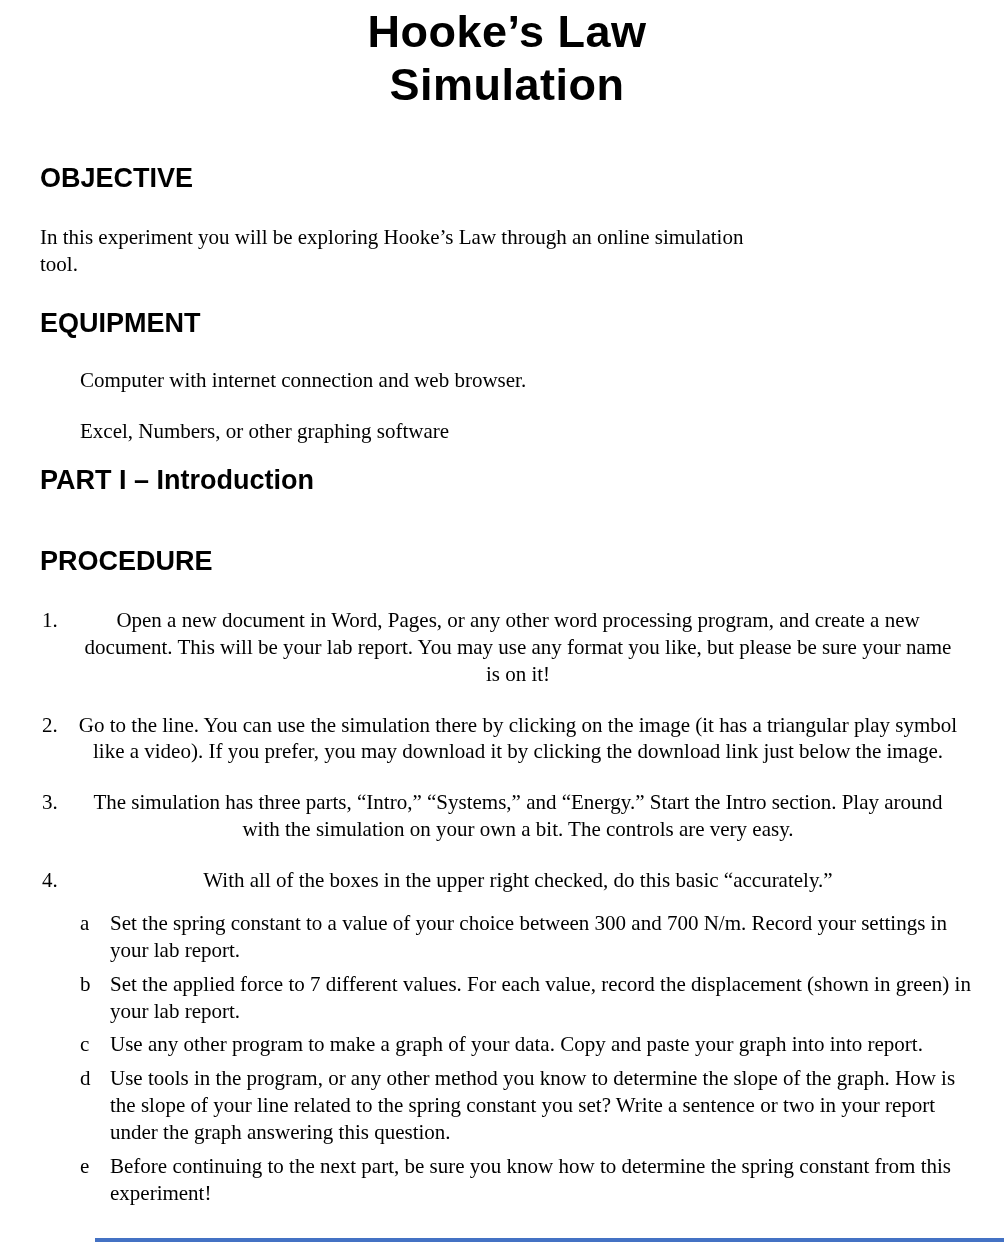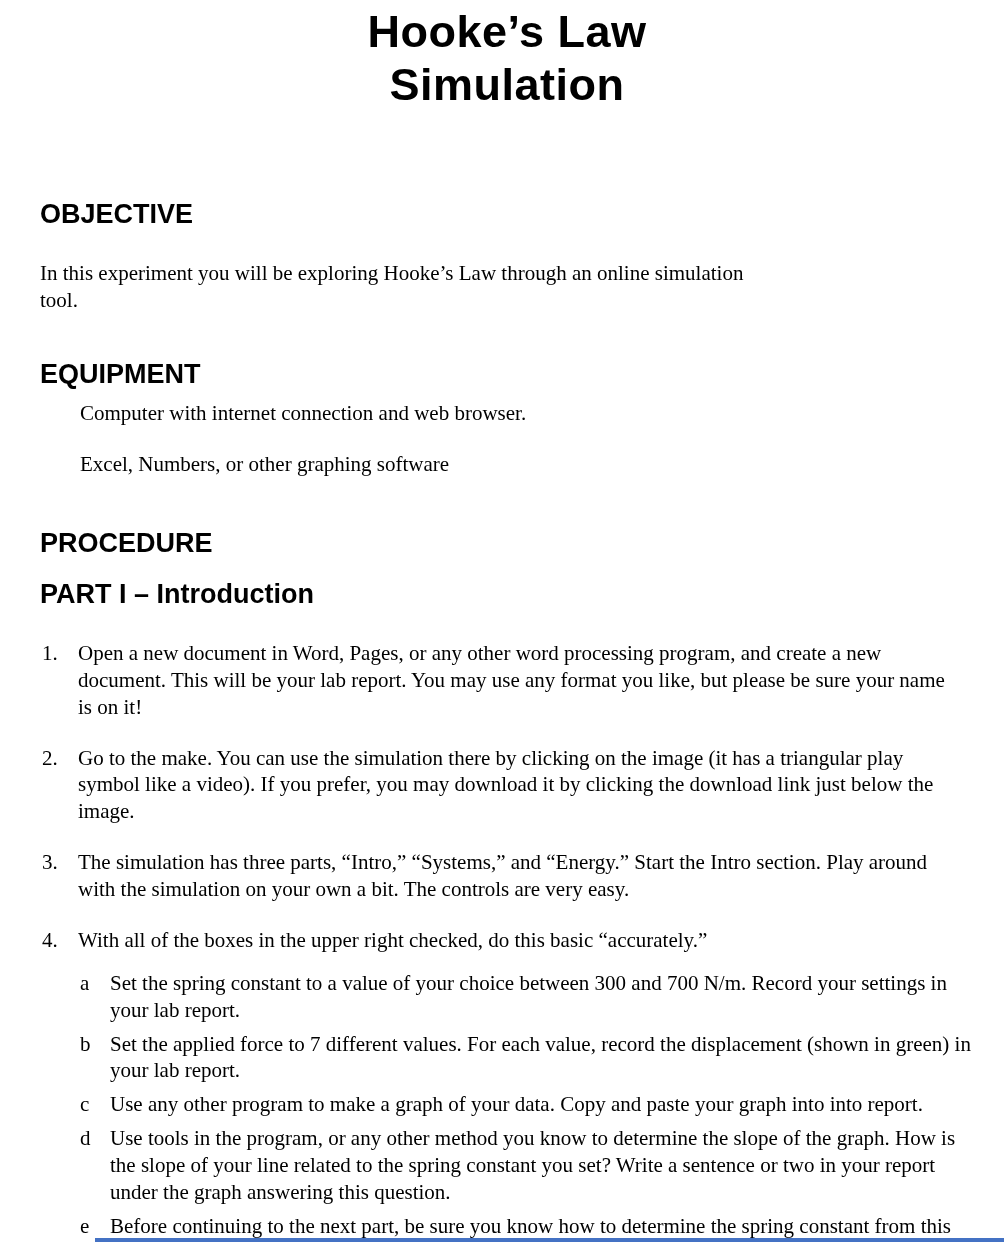--- a/index.html
+++ b/index.html
@@ -30,43 +30,43 @@
     line-height: 1.17;
     letter-spacing: 0.5px;
   }
   .h-main {
     margin: 0;
     font-family: "Liberation Sans", sans-serif;
     font-weight: 700;
     font-size: 27px;
     line-height: 1.15;
   }
-  .h-objective { margin-top: 88px; }
-  .h-equipment { margin-top: 45px; }
+  .h-objective { margin-top: 52px; }
+  .h-equipment { margin-top: 30px; }
   .h-procedure { margin-top: 50px; }
   .h-part { margin-top: 20px; }
   .body { margin: 0; }
   .objective-body { margin-top: 30px; max-width: 710px; }
   .indent1 { margin-left: 40px; }
-  .equip-item-first { margin-top: 10px; }
+  .equip-item-first { margin-top: 28px; }
   .equip-item { margin-top: 24px; }
   .intro-para { margin-top: 13px; max-width: 850px; }
   .steps { margin-top: 30px; }
   .step {
     display: flex;
     align-items: flex-start;
     margin-top: 24px;
   }
   .step:first-child { margin-top: 0; }
   .step-num {
     flex: 0 0 38px;
     box-sizing: border-box;
     padding-left: 2px;
   }
-  .step-text { flex: 1; max-width: 880px; }
+  .step-text { flex: 1; max-width: 880px; text-align: center; }
   .substeps { margin-top: 16px; margin-left: 40px; }
   .substep {
     display: flex;
     align-items: flex-start;
     margin-top: 7px;
   }
   .substep:first-child { margin-top: 0; }
   .substep-letter { flex: 0 0 30px; }
   .substep-text { flex: 1; max-width: 868px; }
   .bottom-line {
@@ -88,33 +88,33 @@
     <span>Simulation</span>
   </h1>
 
   <h2 class="h-main h-objective">OBJECTIVE</h2>
   <p class="body objective-body">In this experiment you will be exploring Hooke’s Law through an online simulation tool.</p>
 
   <h2 class="h-main h-equipment">EQUIPMENT</h2>
   <p class="body indent1 equip-item-first">Computer with internet connection and web browser.</p>
   <p class="body indent1 equip-item">Excel, Numbers, or other graphing software</p>
 
+  <h2 class="h-main h-part">PART I – Introduction</h2>
   <h2 class="h-main h-procedure">PROCEDURE</h2>
-  <h2 class="h-main h-part">PART I – Introduction</h2>
 
   <div class="steps">
 
     <div class="step">
       <span class="step-num">1.</span>
       <span class="step-text">Open a new document in Word, Pages, or any other word processing program, and create a new document. This will be your lab report. You may use any format you like, but please be sure your name is on it!</span>
     </div>
 
     <div class="step">
       <span class="step-num">2.</span>
-      <span class="step-text">Go to the make. You can use the simulation there by clicking on the image (it has a triangular play symbol like a video). If you prefer, you may download it by clicking the download link just below the image.</span>
+      <span class="step-text">Go to the line. You can use the simulation there by clicking on the image (it has a triangular play symbol like a video). If you prefer, you may download it by clicking the download link just below the image.</span>
     </div>
 
     <div class="step">
       <span class="step-num">3.</span>
       <span class="step-text">The simulation has three parts, “Intro,” “Systems,” and “Energy.” Start the Intro section. Play around with the simulation on your own a bit. The controls are very easy.</span>
     </div>
 
     <div class="step">
       <span class="step-num">4.</span>
       <span class="step-text">With all of the boxes in the upper right checked, do this basic “accurately.”</span>

